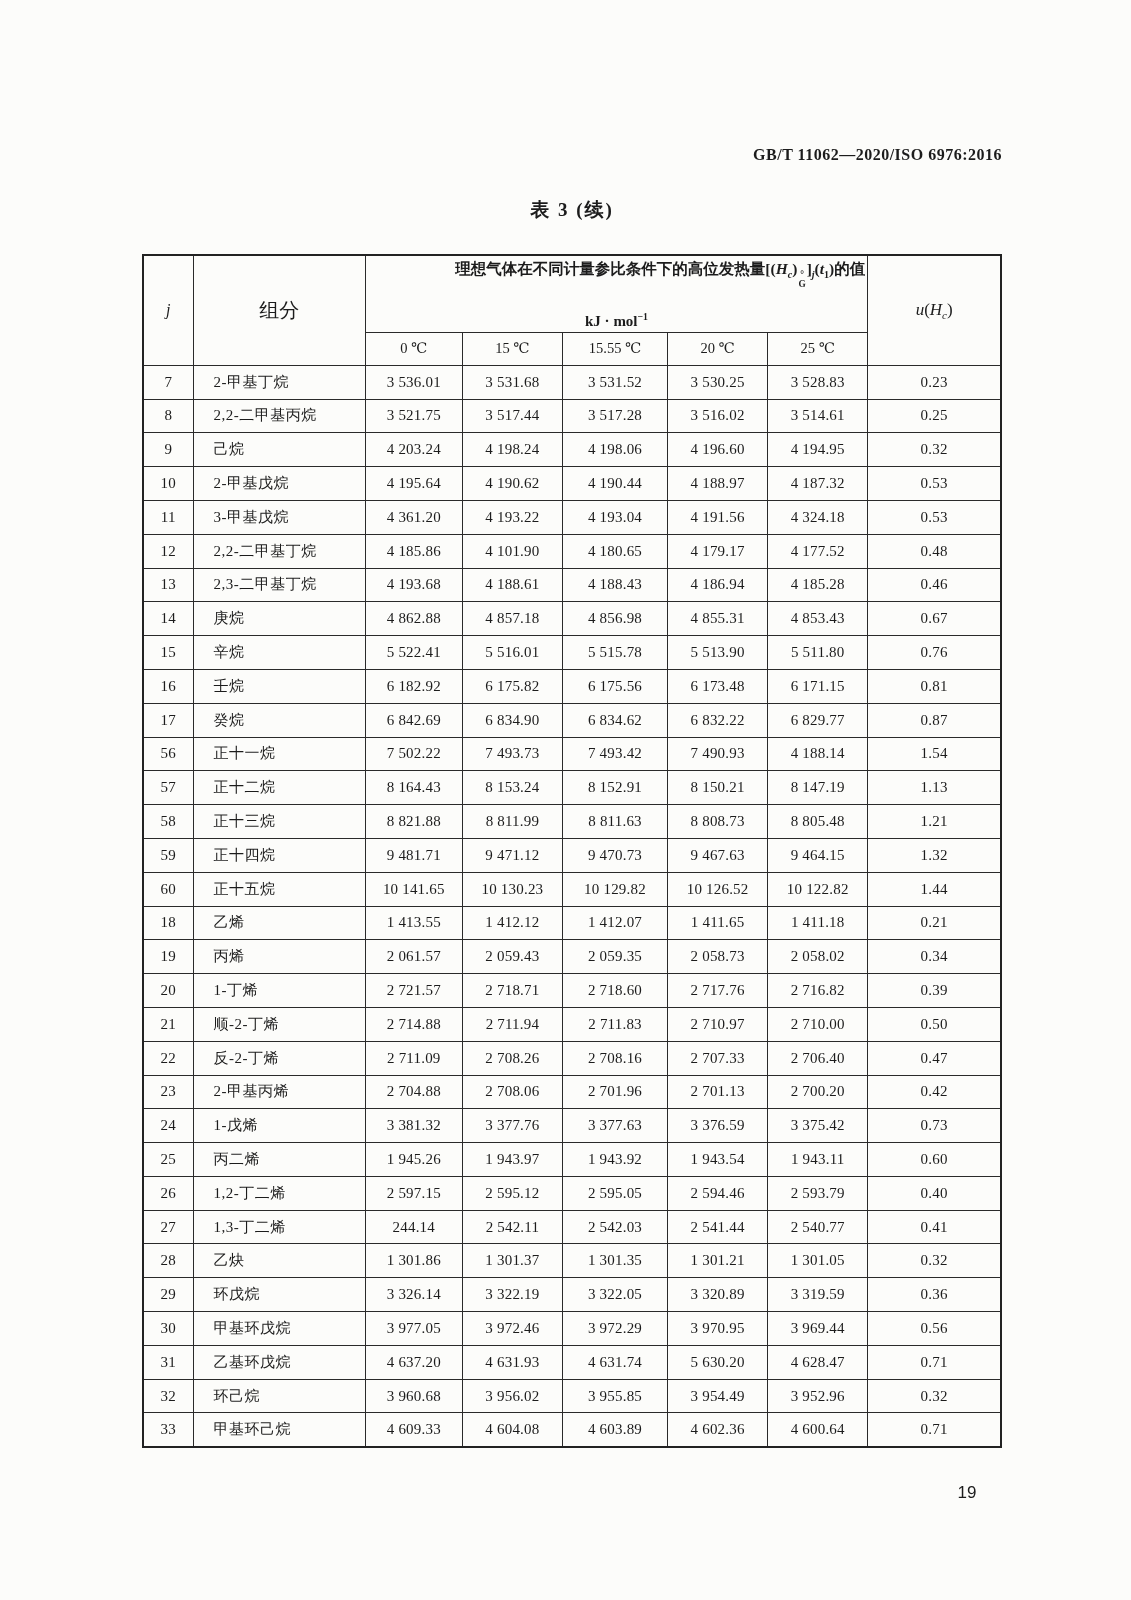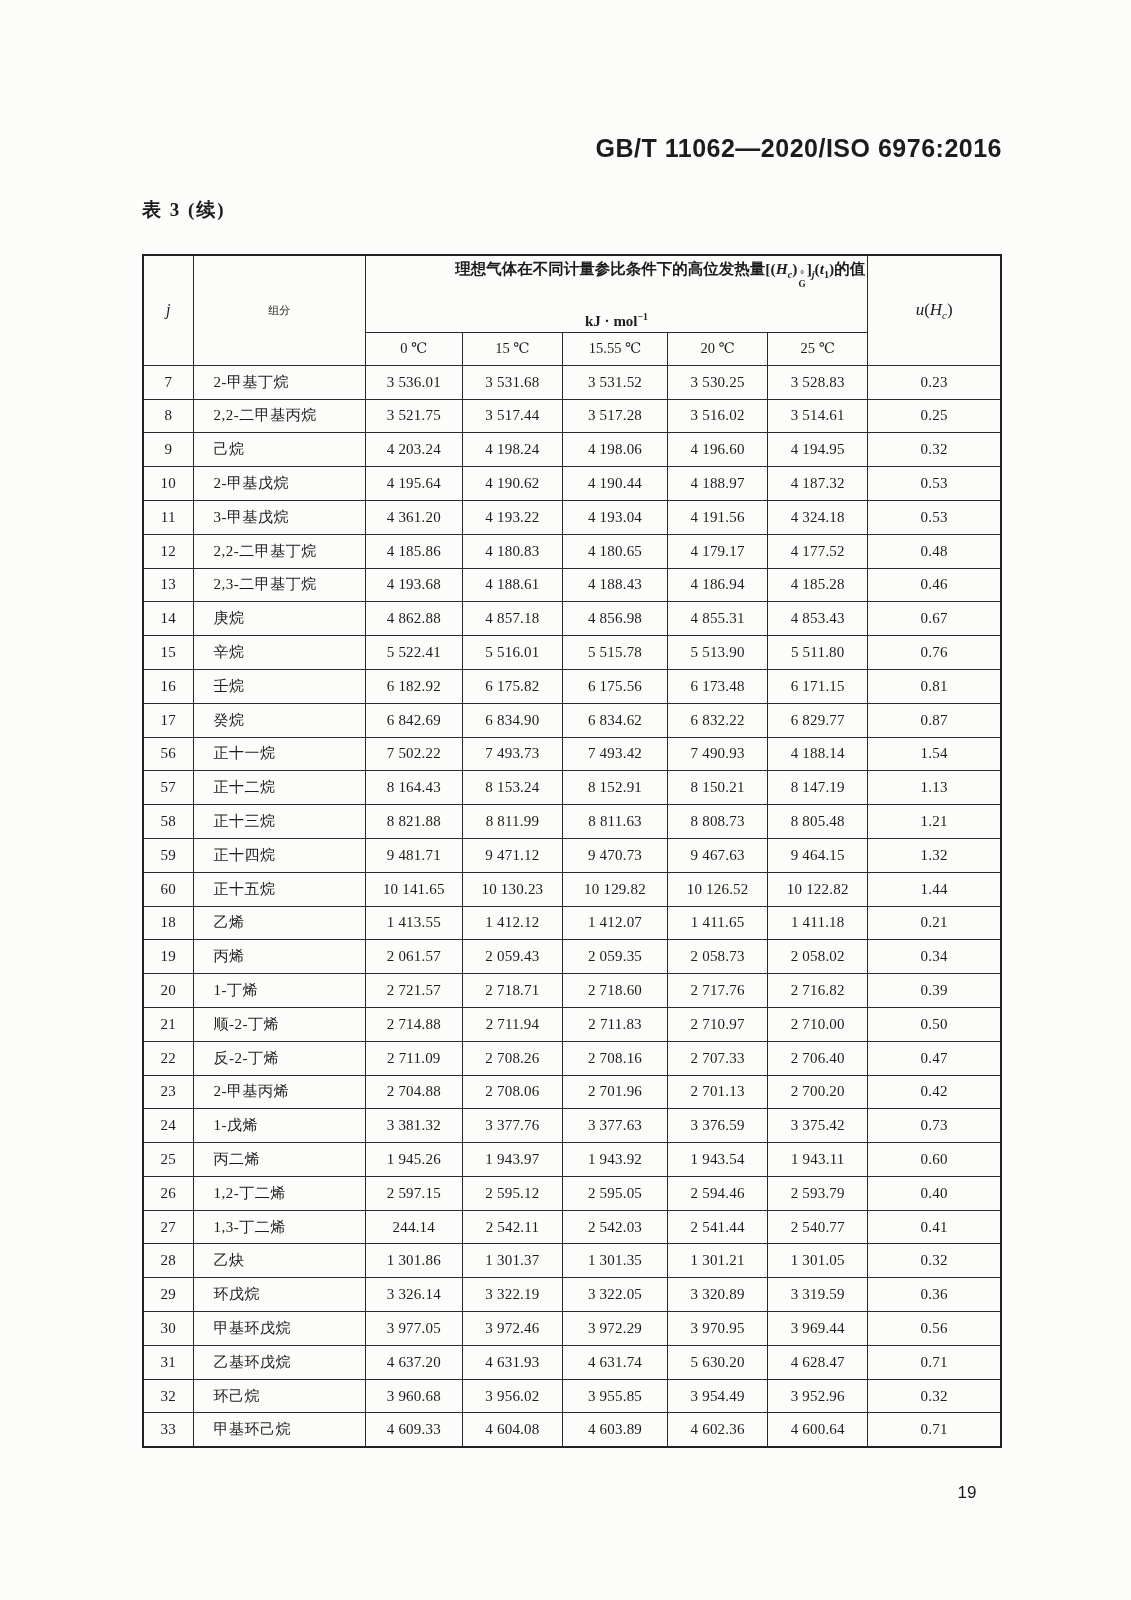--- a/index.html
+++ b/index.html
@@ -4,27 +4,27 @@
 <style>
   html,body{margin:0;padding:0;}
   body{
     width:1131px;height:1600px;position:relative;
     background:#fcfcfa;
     font-family:"Liberation Serif","DejaVu Serif",serif;
     color:#1c1c1c;
     -webkit-font-smoothing:antialiased;
   }
   .standard-code{
-    position:absolute;top:134px;right:129px;
-    font-size:25px;font-weight:bold;letter-spacing:0.5px;
-    font-family:Liberation Sans, sans-serif;
+    position:absolute;top:146px;right:129px;
+    font-size:16px;font-weight:bold;letter-spacing:0.5px;
+    font-family:Liberation Serif, serif;
   }
   .table-title{
     position:absolute;top:197px;left:142px;width:860px;
-    font-size:19px;font-weight:bold;
+    text-align:center;font-size:19px;font-weight:bold;
     letter-spacing:2px;
   }
   .doc-table{
     position:absolute;left:142px;top:254px;
     border-collapse:collapse;table-layout:fixed;width:860px;
     font-size:15px;
   }
   .doc-table th,.doc-table td{
     border:1px solid #2a2a2a;
     text-align:center;vertical-align:middle;
@@ -43,21 +43,21 @@
   sub{font-size:0.65em;}
   sup{font-size:0.65em;}
   .stack{
     display:inline-flex;flex-direction:column;align-items:center;
     vertical-align:-0.45em;font-size:0.6em;line-height:1;
     margin:0 1px;font-weight:bold;
   }
   .stack .st-top{display:block;}
   .stack .st-bot{display:block;}
   .hdr-j{font-style:italic;font-size:16px;}
-  .hdr-comp{font-size:11px;font-weight:bold;}
+  .hdr-comp{font-size:20px;font-weight:bold;}
   .hdr-u{font-size:17px;}
   .page-number{
     position:absolute;top:1483px;left:946px;width:42px;
     text-align:center;font-size:17px;
     font-family:"Liberation Sans","DejaVu Sans",sans-serif;
   }
 </style>
 </head>
 <body>
 
@@ -150,21 +150,21 @@
     <td class="c-val">4 193.04</td>
     <td class="c-val">4 191.56</td>
     <td class="c-val">4 324.18</td>
     <td class="c-u">0.53</td>
   </tr>
 
   <tr>
     <td class="c-j">12</td>
     <td class="c-comp">2,2-二甲基丁烷</td>
     <td class="c-val">4 185.86</td>
-    <td class="c-val">4 180.83</td>
+    <td class="c-val">4 101.90</td>
     <td class="c-val">4 180.65</td>
     <td class="c-val">4 179.17</td>
     <td class="c-val">4 177.52</td>
     <td class="c-u">0.48</td>
   </tr>
 
   <tr>
     <td class="c-j">13</td>
     <td class="c-comp">2,3-二甲基丁烷</td>
     <td class="c-val">4 193.68</td>

